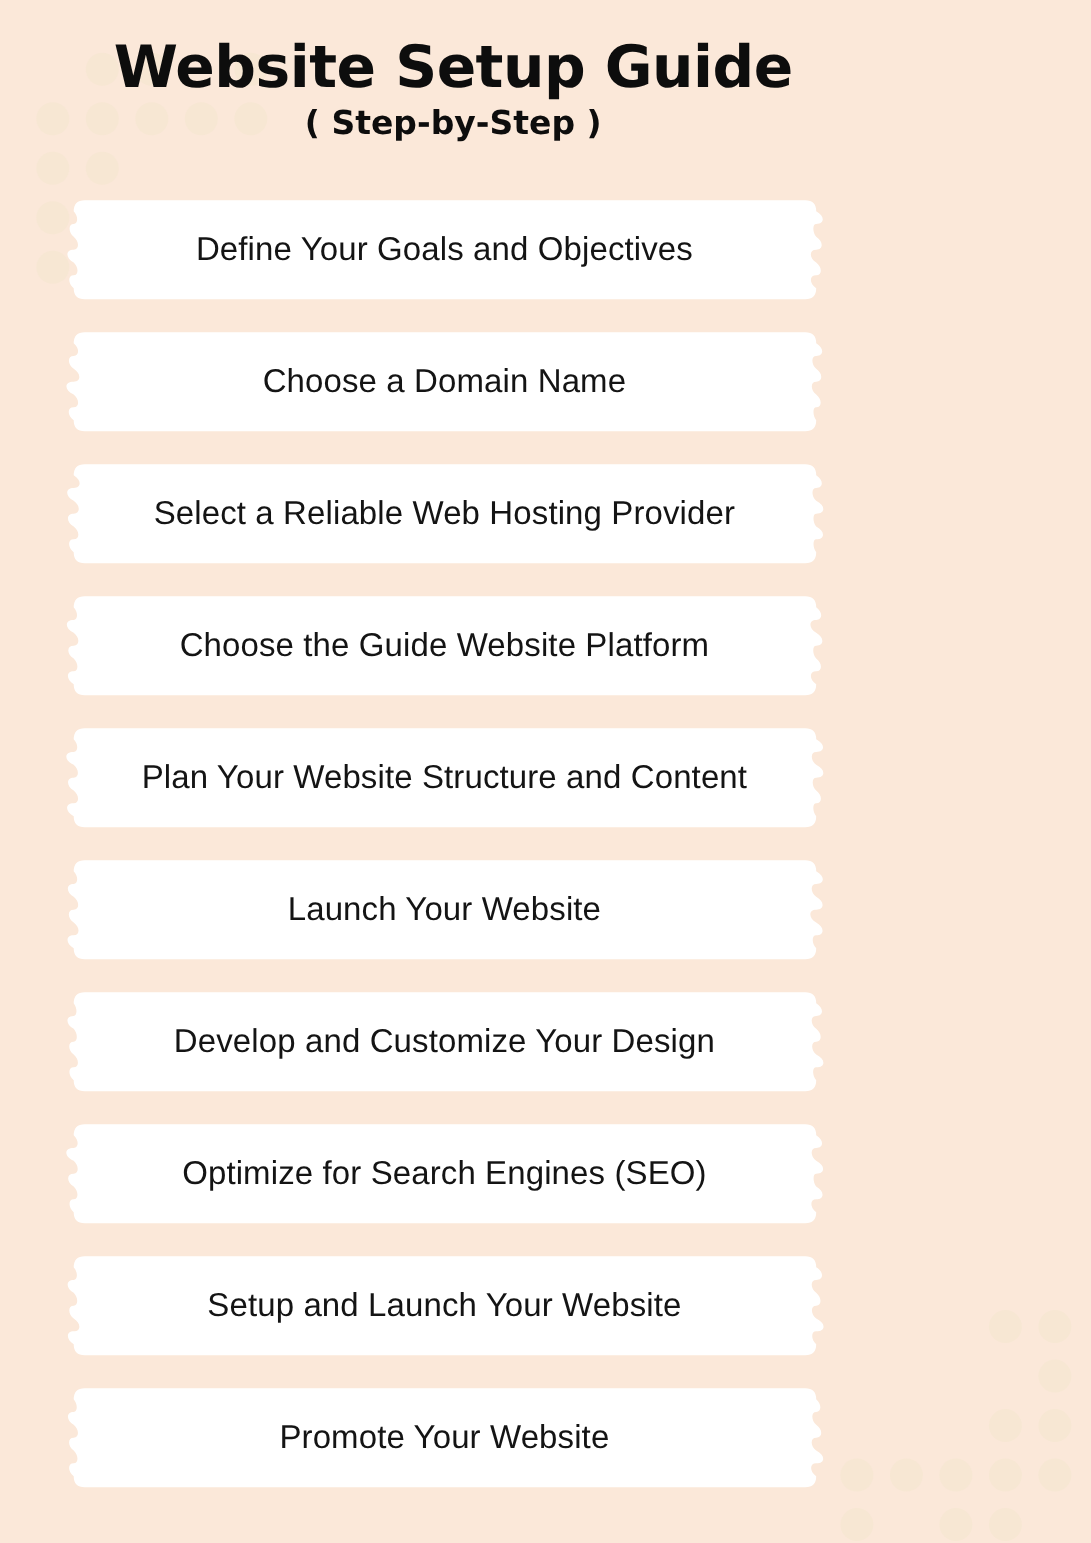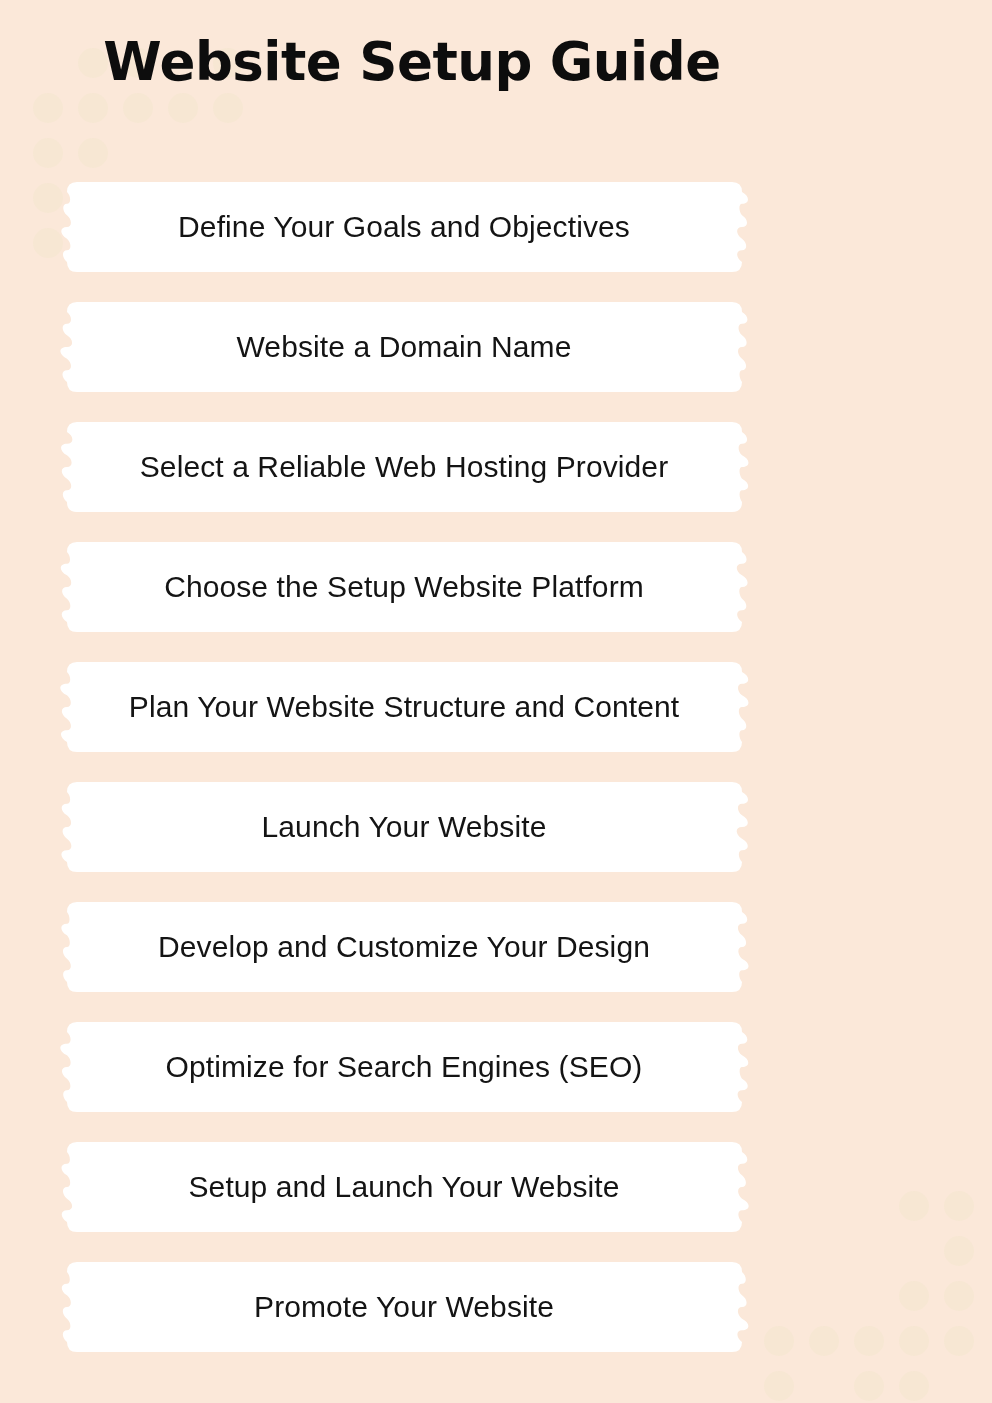--- a/index.html
+++ b/index.html
@@ -130,46 +130,47 @@
     <div class="dot" style="top: 183px; right: 108px; background: rgb(247, 231, 211);"></div>
     <div class="dot" style="top: 183px; right: 63px; background: rgb(247, 231, 211);"></div>
     <div class="dot" style="top: 183px; right: 18px; background: rgb(247, 231, 211);"></div>
     <div class="dot" style="top: 228px; right: 198px; background: rgb(247, 231, 211);"></div>
     <div class="dot" style="top: 228px; right: 108px; background: rgb(247, 231, 211);"></div>
     <div class="dot" style="top: 228px; right: 63px; background: rgb(247, 231, 211);"></div>
   </div>
 
 <div class="header">
   <h1 class="page-title">Website Setup Guide</h1>
+  <div class="page-subtitle">( Step-by-Step )</div>
 </div>
 
 <div class="steps-list">
     <div class="step-card">
       <svg class="step-card-shape" viewBox="-14 -4 703 98" preserveAspectRatio="none" style="position: absolute; left: -14px; top: -4px; width: 703px; height: 98px;">
         <path d="M 10 0 L 665 0 Q 675 0 675 10 C 682.9473435380046 14.2 682.9473435380046 21.666666666666664 675 21.666666666666664 C 671.5506883803484 21.666666666666664 671.5506883803484 29.13333333333333 675 33.33333333333333 C 681.6505950366903 37.53333333333333 681.6505950366903 45 675 45 C 668.507095298178 45 668.507095298178 52.46666666666666 675 56.666666666666664 C 680.5806328766278 60.86666666666667 680.5806328766278 68.33333333333333 675 68.33333333333333 C 668.5459206004449 68.33333333333333 668.5459206004449 75.8 675 80 Q 675 90 665 90 L 10 90 Q 0 90 0 80 C -5.372535816064192 75.8 -5.372535816064192 68.33333333333333 0 68.33333333333333 C 4.582452330741944 68.33333333333333 4.582452330741944 60.86666666666667 0 56.666666666666664 C -7.606526072002453 52.46666666666666 -7.606526072002453 45 0 45 C 5.194643995339539 45 5.194643995339539 37.53333333333333 0 33.33333333333333 C -4.983484776514889 29.13333333333333 -4.983484776514889 21.666666666666664 0 21.666666666666664 C 4.189924157125142 21.666666666666664 4.189924157125142 14.2 0 10 Q 0 0 10 0 Z" fill="#ffffff"></path>
       </svg>
       <div class="step-card-label">Define Your Goals and Objectives</div>
     </div>
     <div class="step-card">
       <svg class="step-card-shape" viewBox="-14 -4 703 98" preserveAspectRatio="none" style="position: absolute; left: -14px; top: -4px; width: 703px; height: 98px;">
         <path d="M 10 0 L 665 0 Q 675 0 675 10 C 682.2358002670587 14.2 682.2358002670587 21.666666666666664 675 21.666666666666664 C 670.374859257953 21.666666666666664 670.374859257953 29.13333333333333 675 33.33333333333333 C 681.1507098230412 37.53333333333333 681.1507098230412 45 675 45 C 669.6683914451472 45 669.6683914451472 52.46666666666666 675 56.666666666666664 C 680.4016403956473 60.86666666666667 680.4016403956473 68.33333333333333 675 68.33333333333333 C 671.7051446988659 68.33333333333333 671.7051446988659 75.8 675 80 Q 675 90 665 90 L 10 90 Q 0 90 0 80 C -6.034995842681383 75.8 -6.034995842681383 68.33333333333333 0 68.33333333333333 C 5.31403178978544 68.33333333333333 5.31403178978544 60.86666666666667 0 56.666666666666664 C -8.81869184936262 52.46666666666666 -8.81869184936262 45 0 45 C 6.789012041286332 45 6.789012041286332 37.53333333333333 0 33.33333333333333 C -5.812802014004956 29.13333333333333 -5.812802014004956 21.666666666666664 0 21.666666666666664 C 5.308776884091366 21.666666666666664 5.308776884091366 14.2 0 10 Q 0 0 10 0 Z" fill="#ffffff"></path>
       </svg>
-      <div class="step-card-label">Website a Domain Name</div>
+      <div class="step-card-label">Choose a Domain Name</div>
     </div>
     <div class="step-card">
       <svg class="step-card-shape" viewBox="-14 -4 703 98" preserveAspectRatio="none" style="position: absolute; left: -14px; top: -4px; width: 703px; height: 98px;">
         <path d="M 10 0 L 665 0 Q 675 0 675 10 C 681.7917345063721 14.2 681.7917345063721 21.666666666666664 675 21.666666666666664 C 670.4924335160849 21.666666666666664 670.4924335160849 29.13333333333333 675 33.33333333333333 C 683.6083345456258 37.53333333333333 683.6083345456258 45 675 45 C 671.7109557036392 45 671.7109557036392 52.46666666666666 675 56.666666666666664 C 683.2315416590967 60.86666666666667 683.2315416590967 68.33333333333333 675 68.33333333333333 C 671.7581208940152 68.33333333333333 671.7581208940152 75.8 675 80 Q 675 90 665 90 L 10 90 Q 0 90 0 80 C -5.582976419664556 75.8 -5.582976419664556 68.33333333333333 0 68.33333333333333 C 5.628734545997759 68.33333333333333 5.628734545997759 60.86666666666667 0 56.666666666666664 C -6.9703308706297324 52.46666666666666 -6.9703308706297324 45 0 45 C 6.135145639473649 45 6.135145639473649 37.53333333333333 0 33.33333333333333 C -7.896757960888863 29.13333333333333 -7.896757960888863 21.666666666666664 0 21.666666666666664 C 7.167604991264488 21.666666666666664 7.167604991264488 14.2 0 10 Q 0 0 10 0 Z" fill="#ffffff"></path>
       </svg>
       <div class="step-card-label">Select a Reliable Web Hosting Provider</div>
     </div>
     <div class="step-card">
       <svg class="step-card-shape" viewBox="-14 -4 703 98" preserveAspectRatio="none" style="position: absolute; left: -14px; top: -4px; width: 703px; height: 98px;">
         <path d="M 10 0 L 665 0 Q 675 0 675 10 C 681.0532229856963 14.2 681.0532229856963 21.666666666666664 675 21.666666666666664 C 668.0398533953041 21.666666666666664 668.0398533953041 29.13333333333333 675 33.33333333333333 C 682.4519176256308 37.53333333333333 682.4519176256308 45 675 45 C 671.4164629113096 45 671.4164629113096 52.46666666666666 675 56.666666666666664 C 680.7555935658132 60.86666666666667 680.7555935658132 68.33333333333333 675 68.33333333333333 C 668.5186991635815 68.33333333333333 668.5186991635815 75.8 675 80 Q 675 90 665 90 L 10 90 Q 0 90 0 80 C -7.015762662851739 75.8 -7.015762662851739 68.33333333333333 0 68.33333333333333 C 4.454627943109017 68.33333333333333 4.454627943109017 60.86666666666667 0 56.666666666666664 C -6.5325911639640255 52.46666666666666 -6.5325911639640255 45 0 45 C 5.607909342043421 45 5.607909342043421 37.53333333333333 0 33.33333333333333 C -8.312761731833598 29.13333333333333 -8.312761731833598 21.666666666666664 0 21.666666666666664 C 4.001648808158279 21.666666666666664 4.001648808158279 14.2 0 10 Q 0 0 10 0 Z" fill="#ffffff"></path>
       </svg>
-      <div class="step-card-label">Choose the Setup Website Platform</div>
+      <div class="step-card-label">Choose the Guide Website Platform</div>
     </div>
     <div class="step-card">
       <svg class="step-card-shape" viewBox="-14 -4 703 98" preserveAspectRatio="none" style="position: absolute; left: -14px; top: -4px; width: 703px; height: 98px;">
         <path d="M 10 0 L 665 0 Q 675 0 675 10 C 683.2849672779084 14.2 683.2849672779084 21.666666666666664 675 21.666666666666664 C 669.6716697682317 21.666666666666664 669.6716697682317 29.13333333333333 675 33.33333333333333 C 683.6211996689796 37.53333333333333 683.6211996689796 45 675 45 C 670.7678873115361 45 670.7678873115361 52.46666666666666 675 56.666666666666664 C 680.710784422622 60.86666666666667 680.710784422622 68.33333333333333 675 68.33333333333333 C 671.5024626831853 68.33333333333333 671.5024626831853 75.8 675 80 Q 675 90 665 90 L 10 90 Q 0 90 0 80 C -8.008273040226051 75.8 -8.008273040226051 68.33333333333333 0 68.33333333333333 C 5.262227437893489 68.33333333333333 5.262227437893489 60.86666666666667 0 56.666666666666664 C -6.863179583551392 52.46666666666666 -6.863179583551392 45 0 45 C 5.075652012788487 45 5.075652012788487 37.53333333333333 0 33.33333333333333 C -8.95526365954247 29.13333333333333 -8.95526365954247 21.666666666666664 0 21.666666666666664 C 4.289941083969097 21.666666666666664 4.289941083969097 14.2 0 10 Q 0 0 10 0 Z" fill="#ffffff"></path>
       </svg>
       <div class="step-card-label">Plan Your Website Structure and Content</div>
     </div>
     <div class="step-card">
       <svg class="step-card-shape" viewBox="-14 -4 703 98" preserveAspectRatio="none" style="position: absolute; left: -14px; top: -4px; width: 703px; height: 98px;">
         <path d="M 10 0 L 665 0 Q 675 0 675 10 C 682.9990112132939 14.2 682.9990112132939 21.666666666666664 675 21.666666666666664 C 669.5465540914477 21.666666666666664 669.5465540914477 29.13333333333333 675 33.33333333333333 C 682.7367415025626 37.53333333333333 682.7367415025626 45 675 45 C 667.9047290070542 45 667.9047290070542 52.46666666666666 675 56.666666666666664 C 682.7050979070489 60.86666666666667 682.7050979070489 68.33333333333333 675 68.33333333333333 C 670.7978551361712 68.33333333333333 670.7978551361712 75.8 675 80 Q 675 90 665 90 L 10 90 Q 0 90 0 80 C -7.462641665218325 75.8 -7.462641665218325 68.33333333333333 0 68.33333333333333 C 5.821424760203809 68.33333333333333 5.821424760203809 60.86666666666667 0 56.666666666666664 C -5.909620138004903 52.46666666666666 -5.909620138004903 45 0 45 C 5.422727295586083 45 5.422727295586083 37.53333333333333 0 33.33333333333333 C -7.096116368485673 29.13333333333333 -7.096116368485673 21.666666666666664 0 21.666666666666664 C 4.204829771291043 21.666666666666664 4.204829771291043 14.2 0 10 Q 0 0 10 0 Z" fill="#ffffff"></path>

